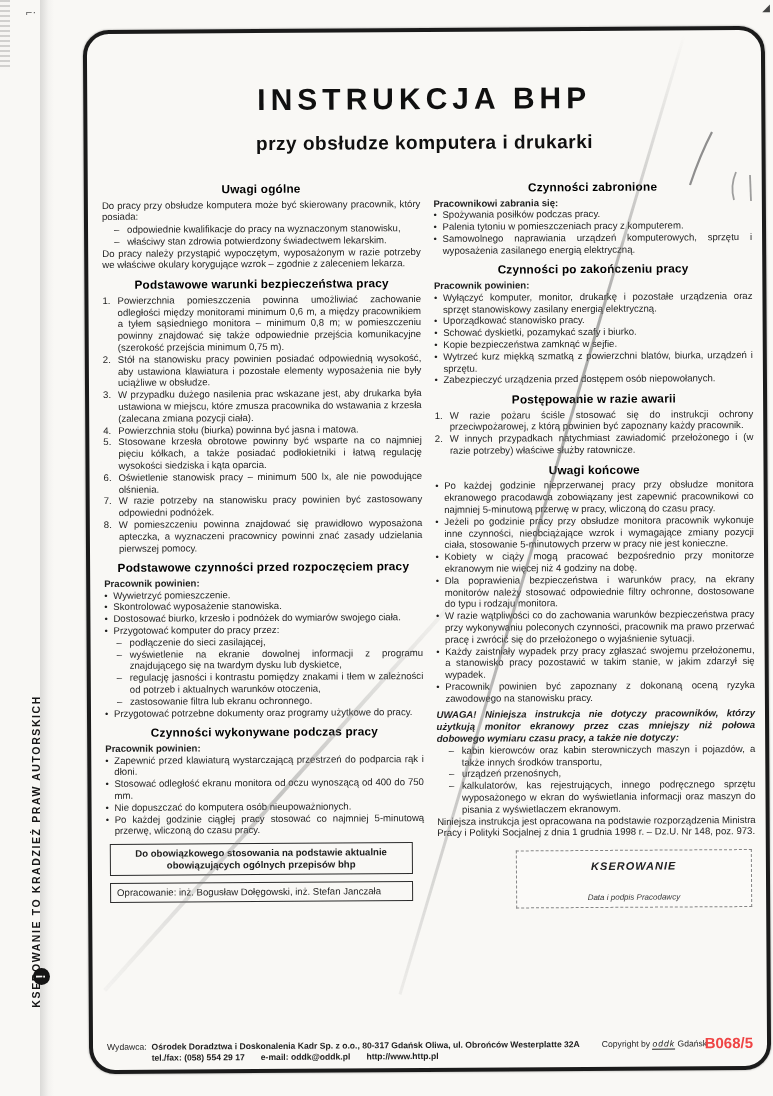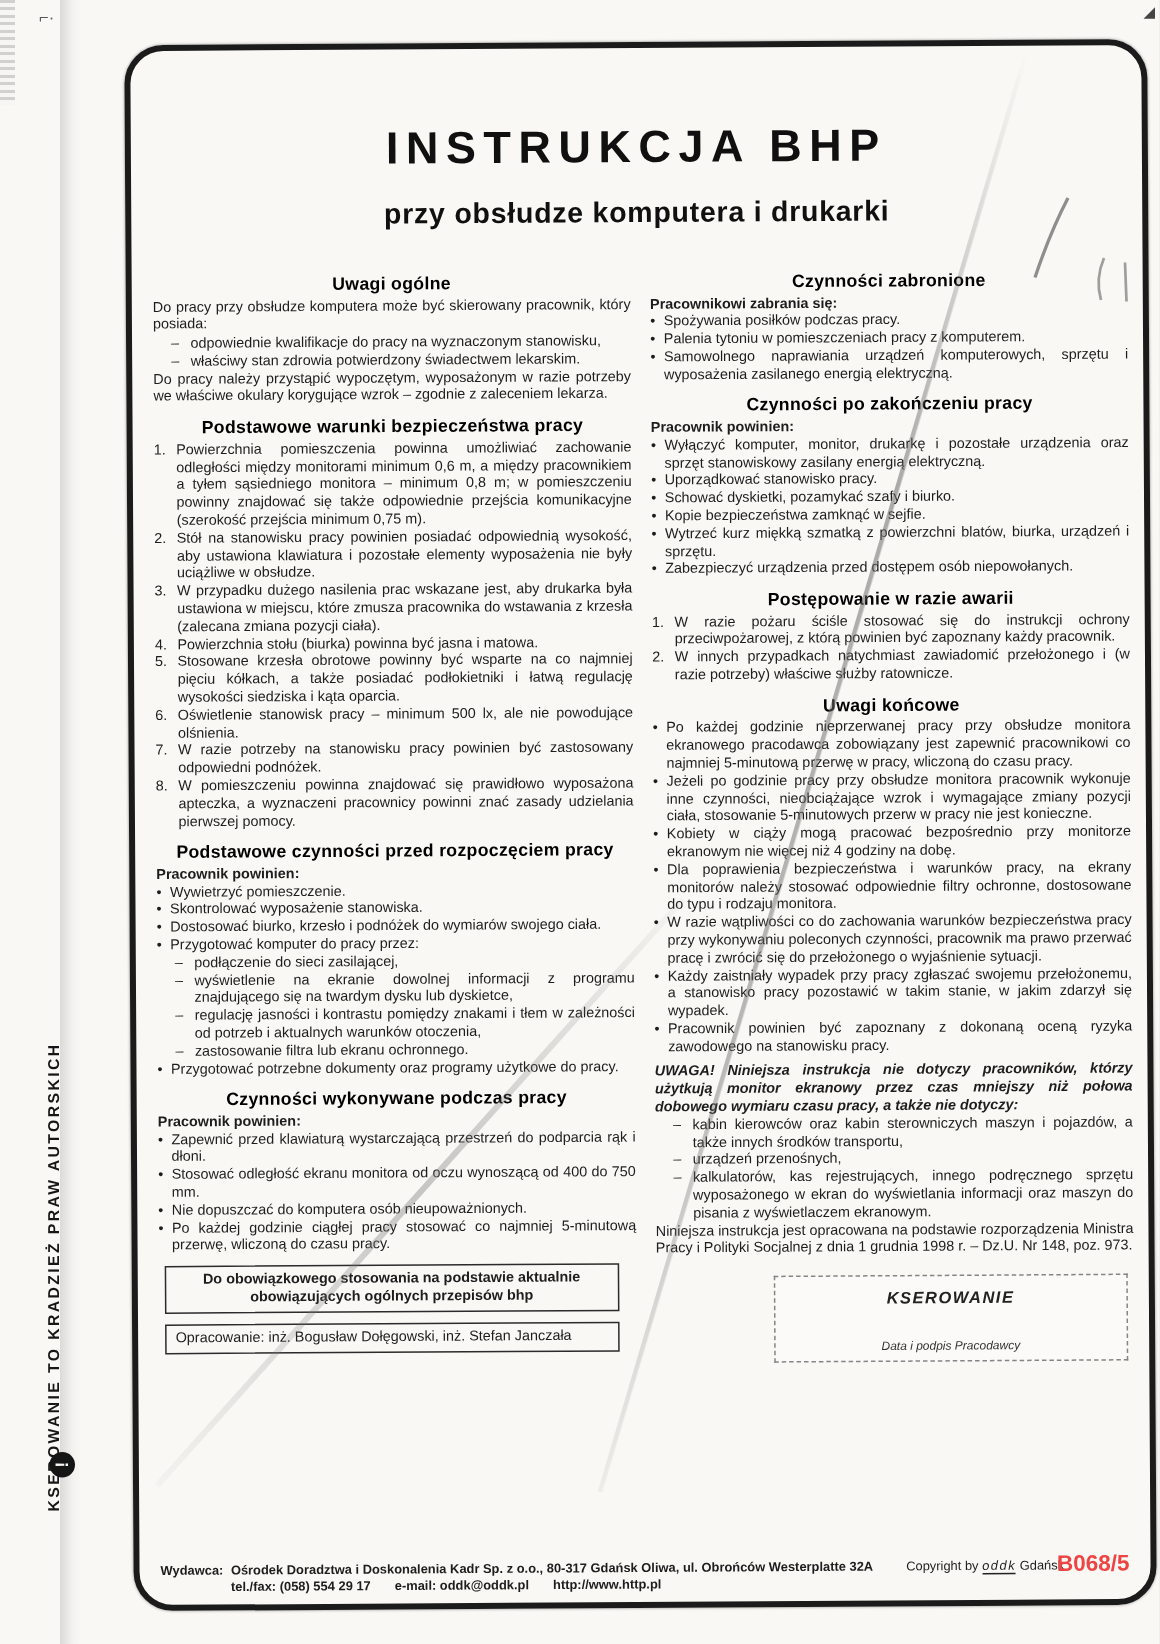--- a/index.html
+++ b/index.html
@@ -52,21 +52,21 @@
   .li .tx{flex:1;}
   .note-box{border:1.5px solid #2b2b2b;padding:3px 6px;margin:7px 12px 0 4px;}
   .note-box.bold{font-weight:bold;text-align:center;}
   .approval{position:relative;border:1.6px dashed #858585;margin:12px 4px 0 78px;
     height:56px;text-align:center;background:rgba(255,255,255,.3);}
   .approval .ttl{font-weight:bold;font-style:italic;font-size:11px;margin-top:9px;letter-spacing:1px;color:#222;}
   .approval .cap{position:absolute;bottom:4px;left:0;right:0;font-style:italic;font-size:8px;color:#333;}
 
   .footer{position:absolute;left:14px;right:8px;bottom:5px;font-size:8.6px;line-height:1.35;}
   .footer .row{display:flex;align-items:flex-start;}
-  .pub-label{font-weight:bold;margin-right:5px;white-space:nowrap;text-align:center;}
+  .pub-label{font-weight:normal;margin-right:5px;white-space:nowrap;text-align:center;}
   .pub-lines{font-weight:bold;max-width:430px;}
   .pub-line2{display:flex;gap:16px;}
   .copyright{font-weight:normal;margin-left:22px;white-space:nowrap;}
   .copyright .brand{font-style:italic;letter-spacing:1px;border-bottom:1px solid #222;}
   .doc-code{position:absolute;right:6px;bottom:8px;font-size:15px;font-weight:bold;color:#ef4444;}
 
   .side-note{position:absolute;left:30px;top:695px;height:310px;display:flex;
     flex-direction:column;align-items:center;}
   .side-note .txt{writing-mode:vertical-rl;transform:rotate(180deg);
     font-size:10.5px;font-weight:bold;letter-spacing:1.6px;color:#161616;white-space:nowrap;}

